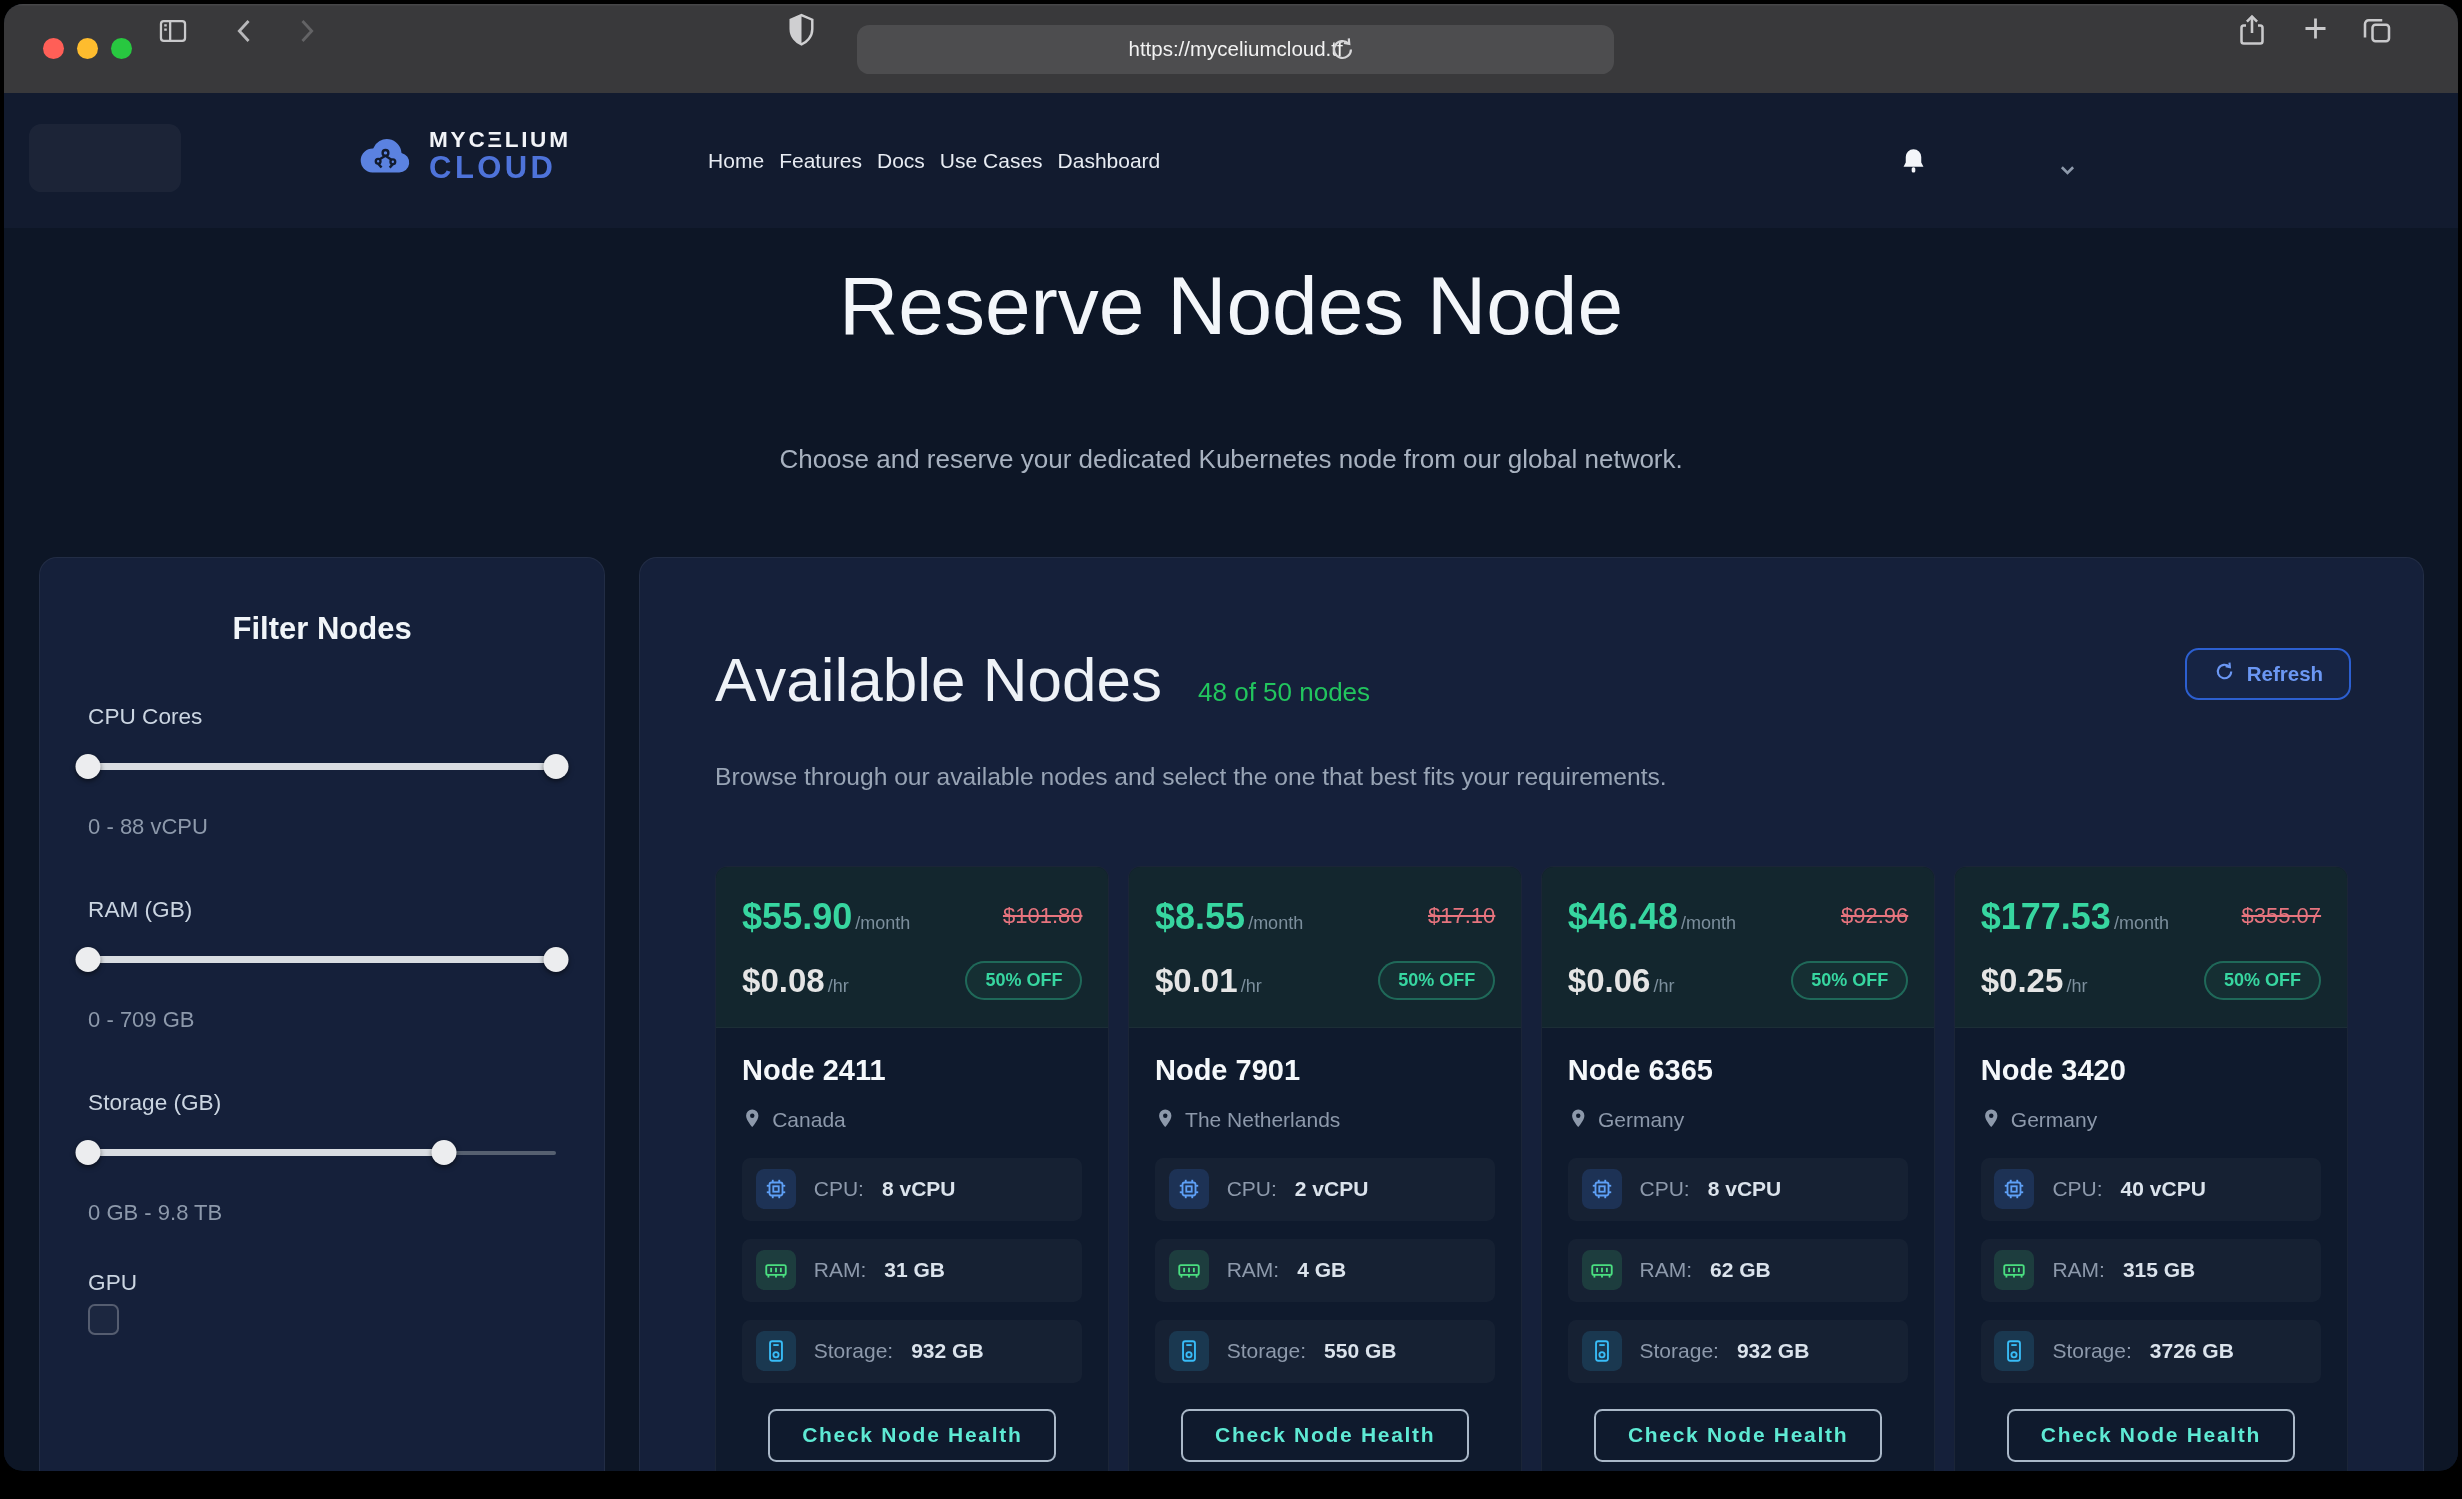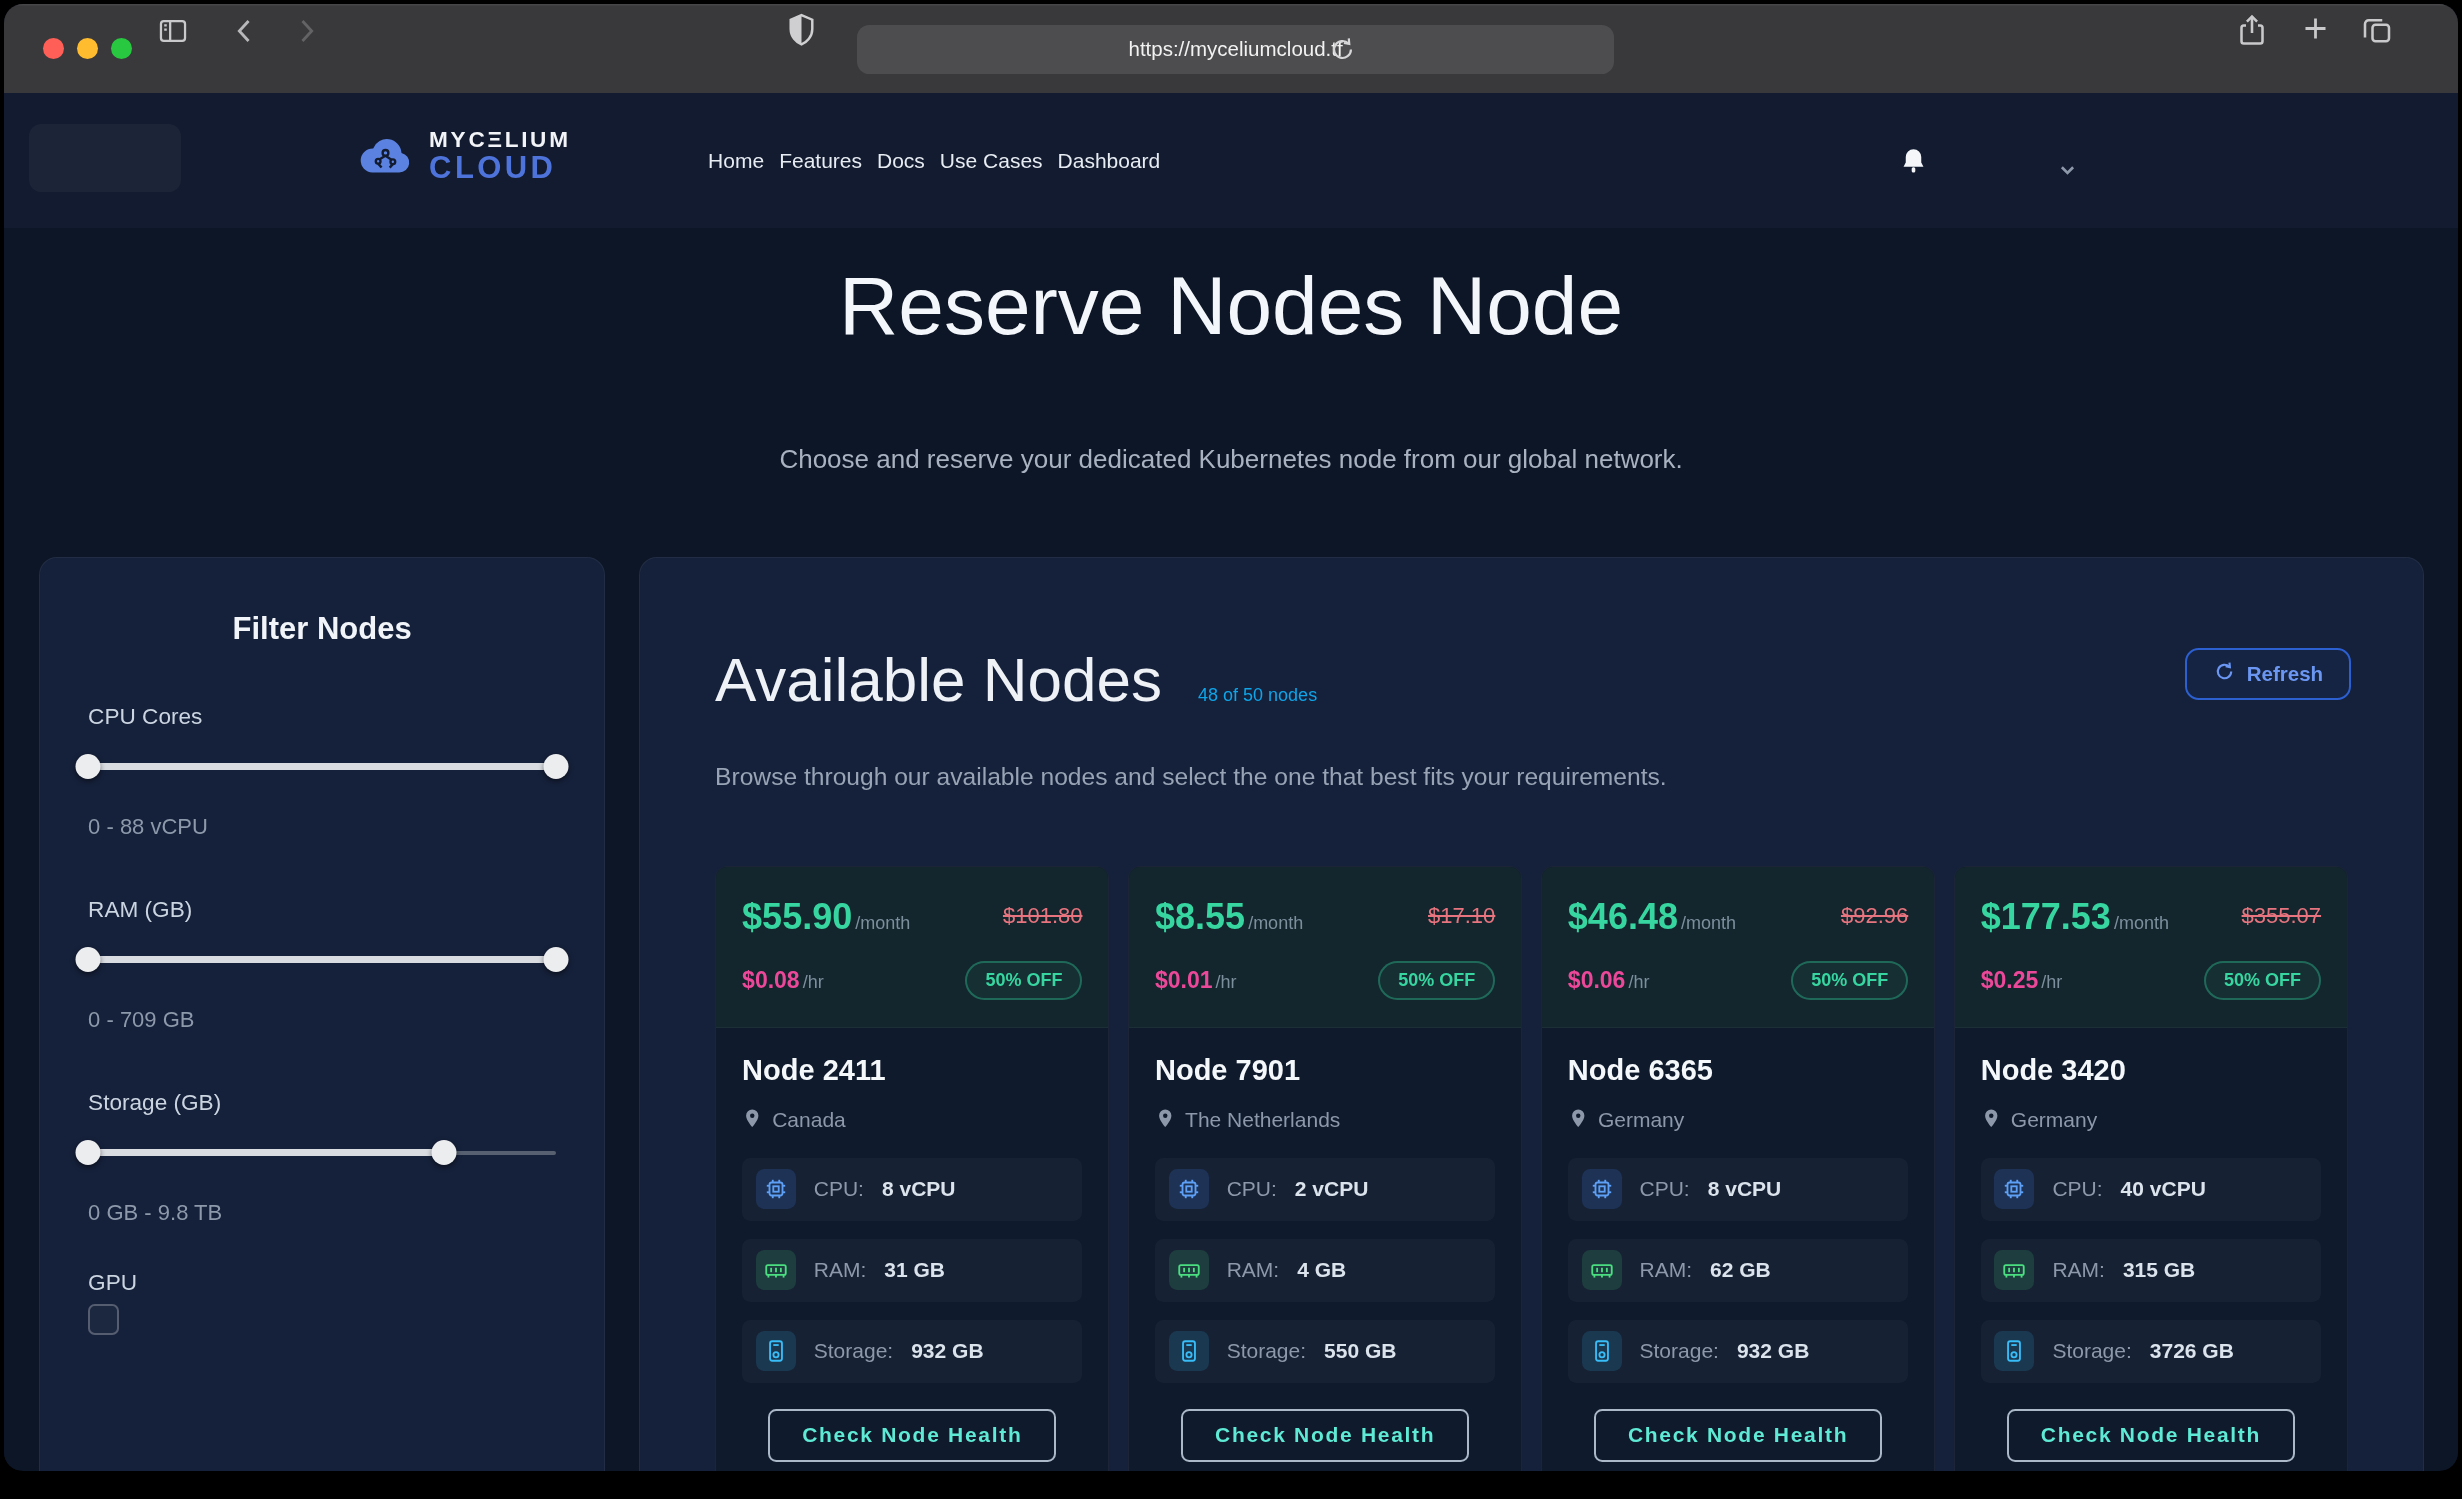--- a/index.html
+++ b/index.html
@@ -46,34 +46,34 @@
   .handle{position:absolute;top:1.4px;width:25px;height:25px;border-radius:50%;background:#ecedef;transform:translateX(-50%);box-shadow:0 2.1px 5.5px rgba(0,0,0,.5)}
   .f-range{margin-top:34px;font-size:22px;color:#8d99ab}
   .f-group{margin-bottom:29px}
   .gpu-block{margin-top:44px}
   .gpu-check{margin-top:8.2px;width:31px;height:31px;border:2.1px solid rgba(255,255,255,.25);border-radius:6.8px;background:rgba(255,255,255,.03)}
 
   
   .panel-main{left:635px;top:329px;width:1785px;height:1093px;padding:86px 75px 0}
   .m-header{display:flex;align-items:baseline;gap:36px}
   .m-title{font-size:62px;font-weight:400;color:#eef2f7}
-  .m-count{font-size:18px;color:#0ea5e9}
+  .m-count{font-size:26px;color:#22c55e}
   .refresh-btn{position:absolute;right:72px;top:90px;height:52px;padding:0 26px;display:flex;align-items:center;gap:11px;border:2.1px solid #2c5fd0;border-radius:13.7px;background:rgba(43,94,210,.07);color:#6b97f3;font-size:20.5px;font-weight:600;cursor:pointer}
   .m-desc{margin-top:48px;font-size:24.6px;color:#98a4b5}
   .grid{margin-top:75px;display:grid;grid-template-columns:repeat(4,1fr);gap:18.5px}
 
   
   .card{height:718px;border:0.7px solid rgba(255,255,255,.05);border-radius:12.3px;background:#0f1a2d;overflow:hidden}
   .c-head{background:#13262e;padding:29px 26px 27px;border-bottom:0.7px solid rgba(255,255,255,.04)}
   .c-row{display:flex;justify-content:space-between;align-items:flex-start}
   .c-row2{display:flex;justify-content:space-between;align-items:center;margin-top:23px}
   .price-m{font-size:36px;font-weight:700;color:#37d6a0}
   .unit{font-size:18px;font-weight:400;color:#7c8f9d}
   .strike{font-size:22px;color:#e7747e;text-decoration:line-through;margin-top:6.8px}
-  .price-h{font-size:23px;font-weight:600;color:#ec4899}
+  .price-h{font-size:33px;font-weight:600;color:#e5e5e5}
   .badge{border:2.1px solid rgba(55,214,160,.35);border-radius:683px;padding:7px 18px;color:#37d6a0;font-size:18px;font-weight:700;background:rgba(55,214,160,.05)}
   .c-body{padding:26px}
   .c-name{font-size:29px;font-weight:700;color:#f5f8fb}
   .c-loc{margin-top:20.5px;display:flex;align-items:center;gap:9.6px;color:#8d99ab;font-size:21px}
   .specs{margin-top:24.6px}
   .spec{display:flex;align-items:center;gap:18px;height:63px;padding:0 13.7px;border-radius:8.2px;background:rgba(255,255,255,.03);margin-bottom:18px}
   .chip{width:40px;height:40px;border-radius:8.2px;display:flex;align-items:center;justify-content:center;flex:none}
   .chip.cpu{background:rgba(59,130,246,.18)}
   .chip.ram{background:rgba(74,222,128,.15)}
   .chip.sto{background:rgba(56,189,248,.15)}

